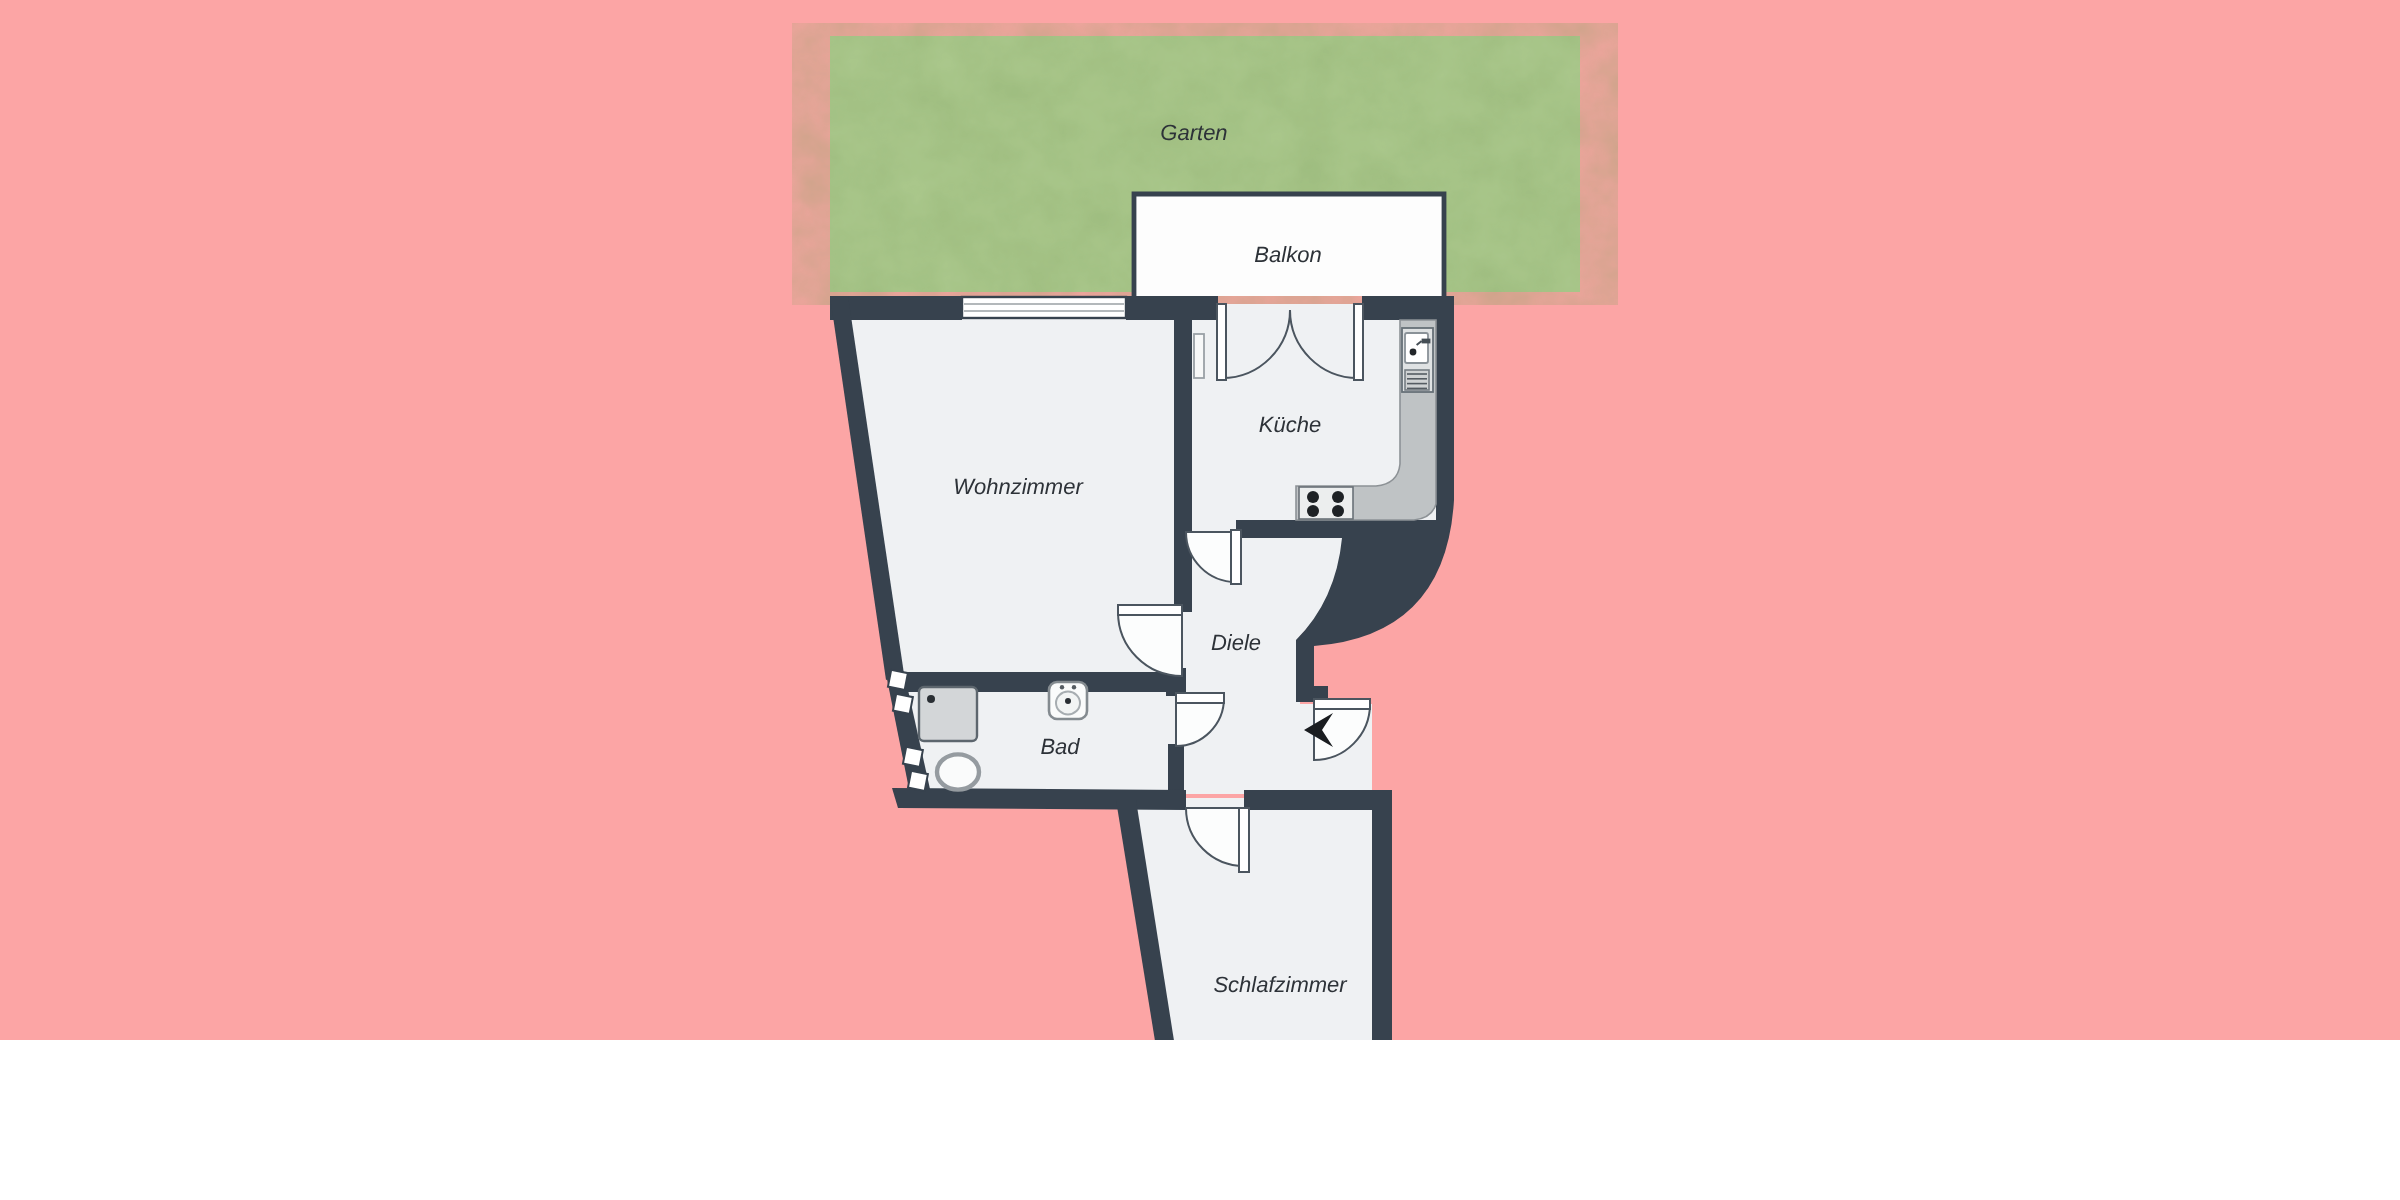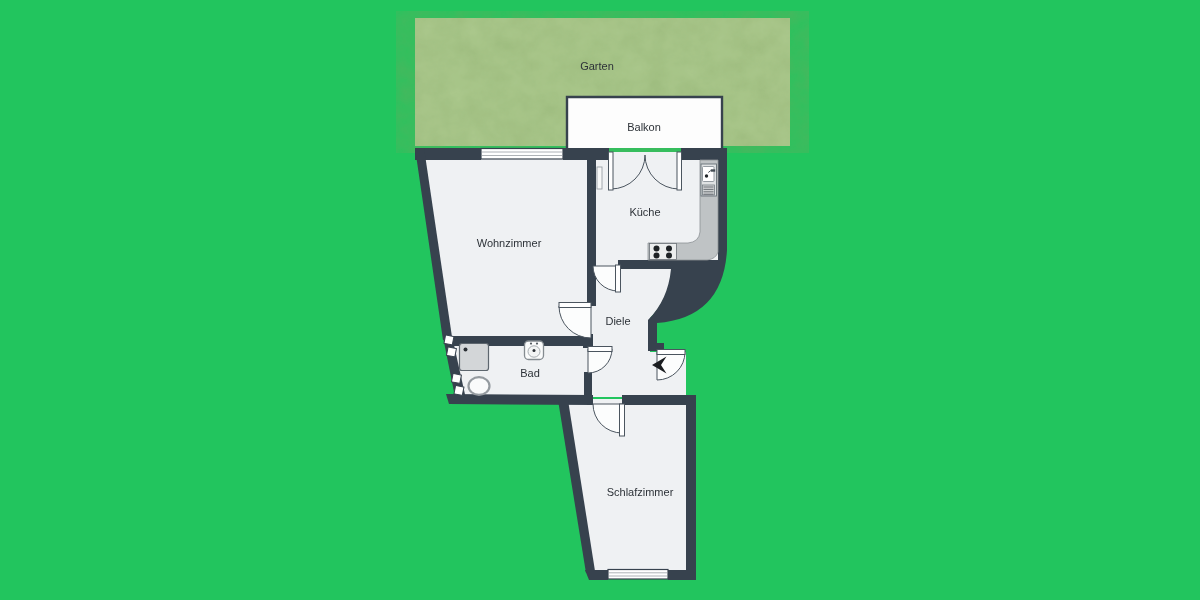--- a/index.html
+++ b/index.html
@@ -4,23 +4,24 @@
 <style>
   html, body {
     margin: 0;
     padding: 0;
     background: #ffffff;
     font-family: "Liberation Sans", sans-serif;
   }
   .canvas {
     position: relative;
     width: 1200px;
-    height: 600px;
-    background: #22c55e;
+    height: 520px;
+    background: #fca5a5;
     overflow: hidden;
+    font-style: italic;
   }
   svg { display: block; }
   .room-label {
     font-family: "Liberation Sans", sans-serif;
     font-size: 11px;
     fill: #2d3238;
     text-anchor: middle;
   }
 </style>
 </head>

